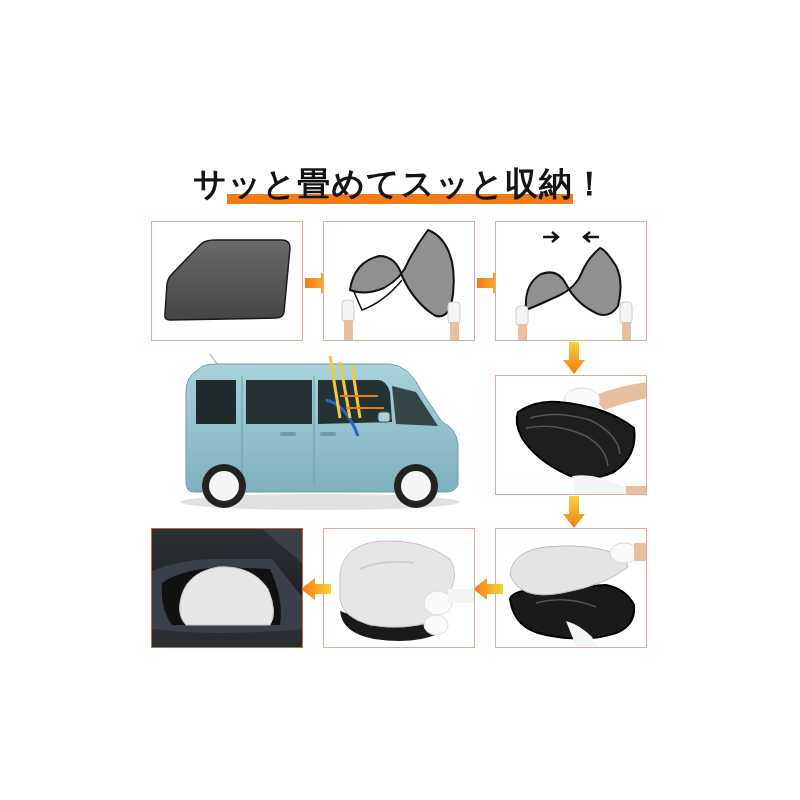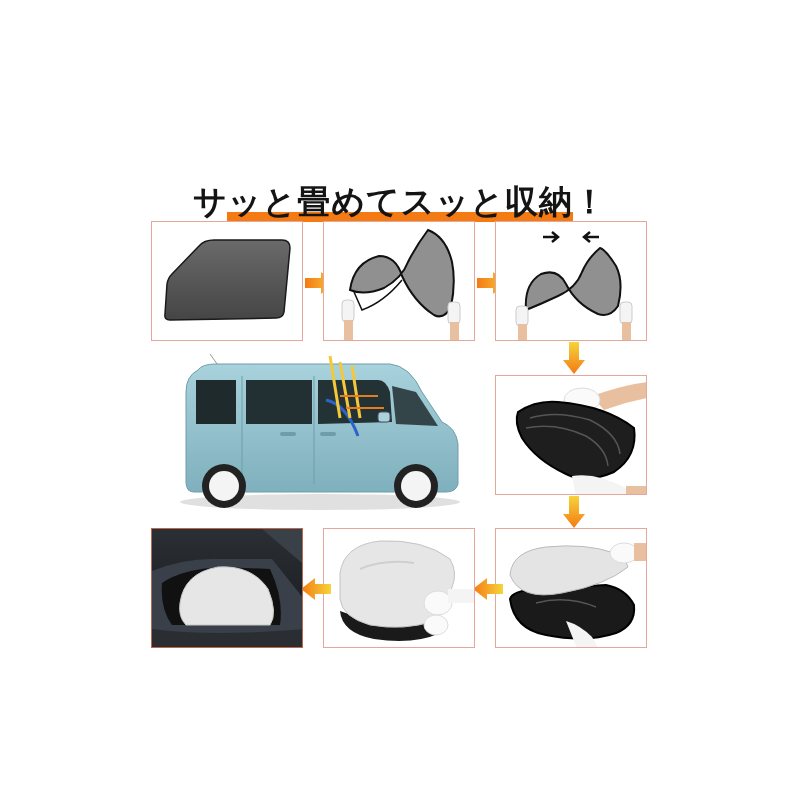--- a/index.html
+++ b/index.html
@@ -1,17 +1,17 @@
 <!DOCTYPE html>
 <html><head>
 <meta charset="utf-8">
 <style>
   html,body{margin:0;padding:0;background:#ffffff;}
   body{width:800px;height:800px;position:relative;overflow:hidden;font-family:"DejaVu Sans",sans-serif;}
-  .title-wrap{position:absolute;left:0;top:160px;width:800px;height:50px;margin-top:18px;}
+  .title-wrap{position:absolute;left:0;top:160px;width:800px;height:50px;}
   .title-underline{position:absolute;left:227px;top:34px;width:346px;height:10px;background:#F47A14;}
   .title{position:absolute;left:0;top:4px;width:800px;text-align:center;font-size:33px;font-weight:bold;color:#141414;letter-spacing:1px;line-height:40px;}
   .panel{position:absolute;width:152px;height:120px;border:1px solid #e3a79b;background:#fff;overflow:hidden;box-sizing:border-box;}
   .panel svg{position:absolute;left:0;top:0;}
   .arrow{position:absolute;}
   .car{position:absolute;left:180px;top:352px;width:280px;height:160px;}
 </style>
 </head>
 <body>
 

